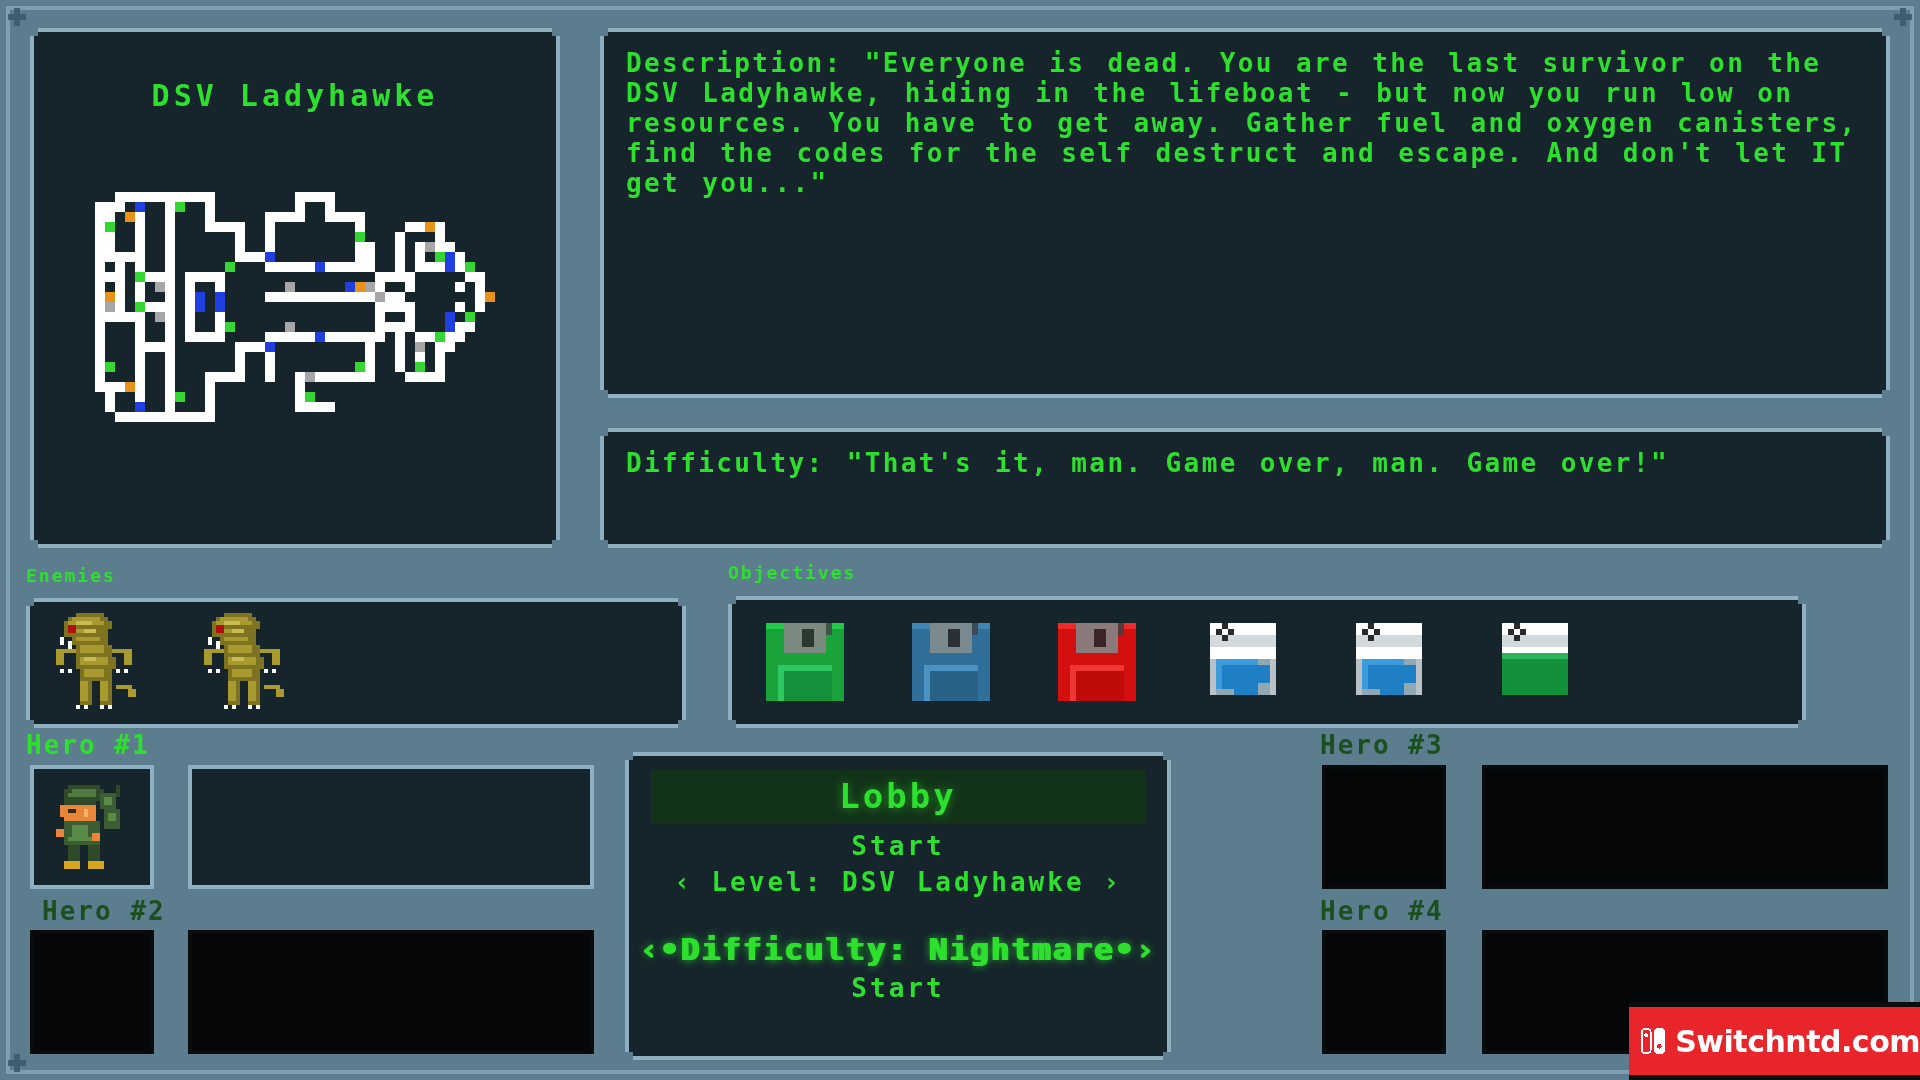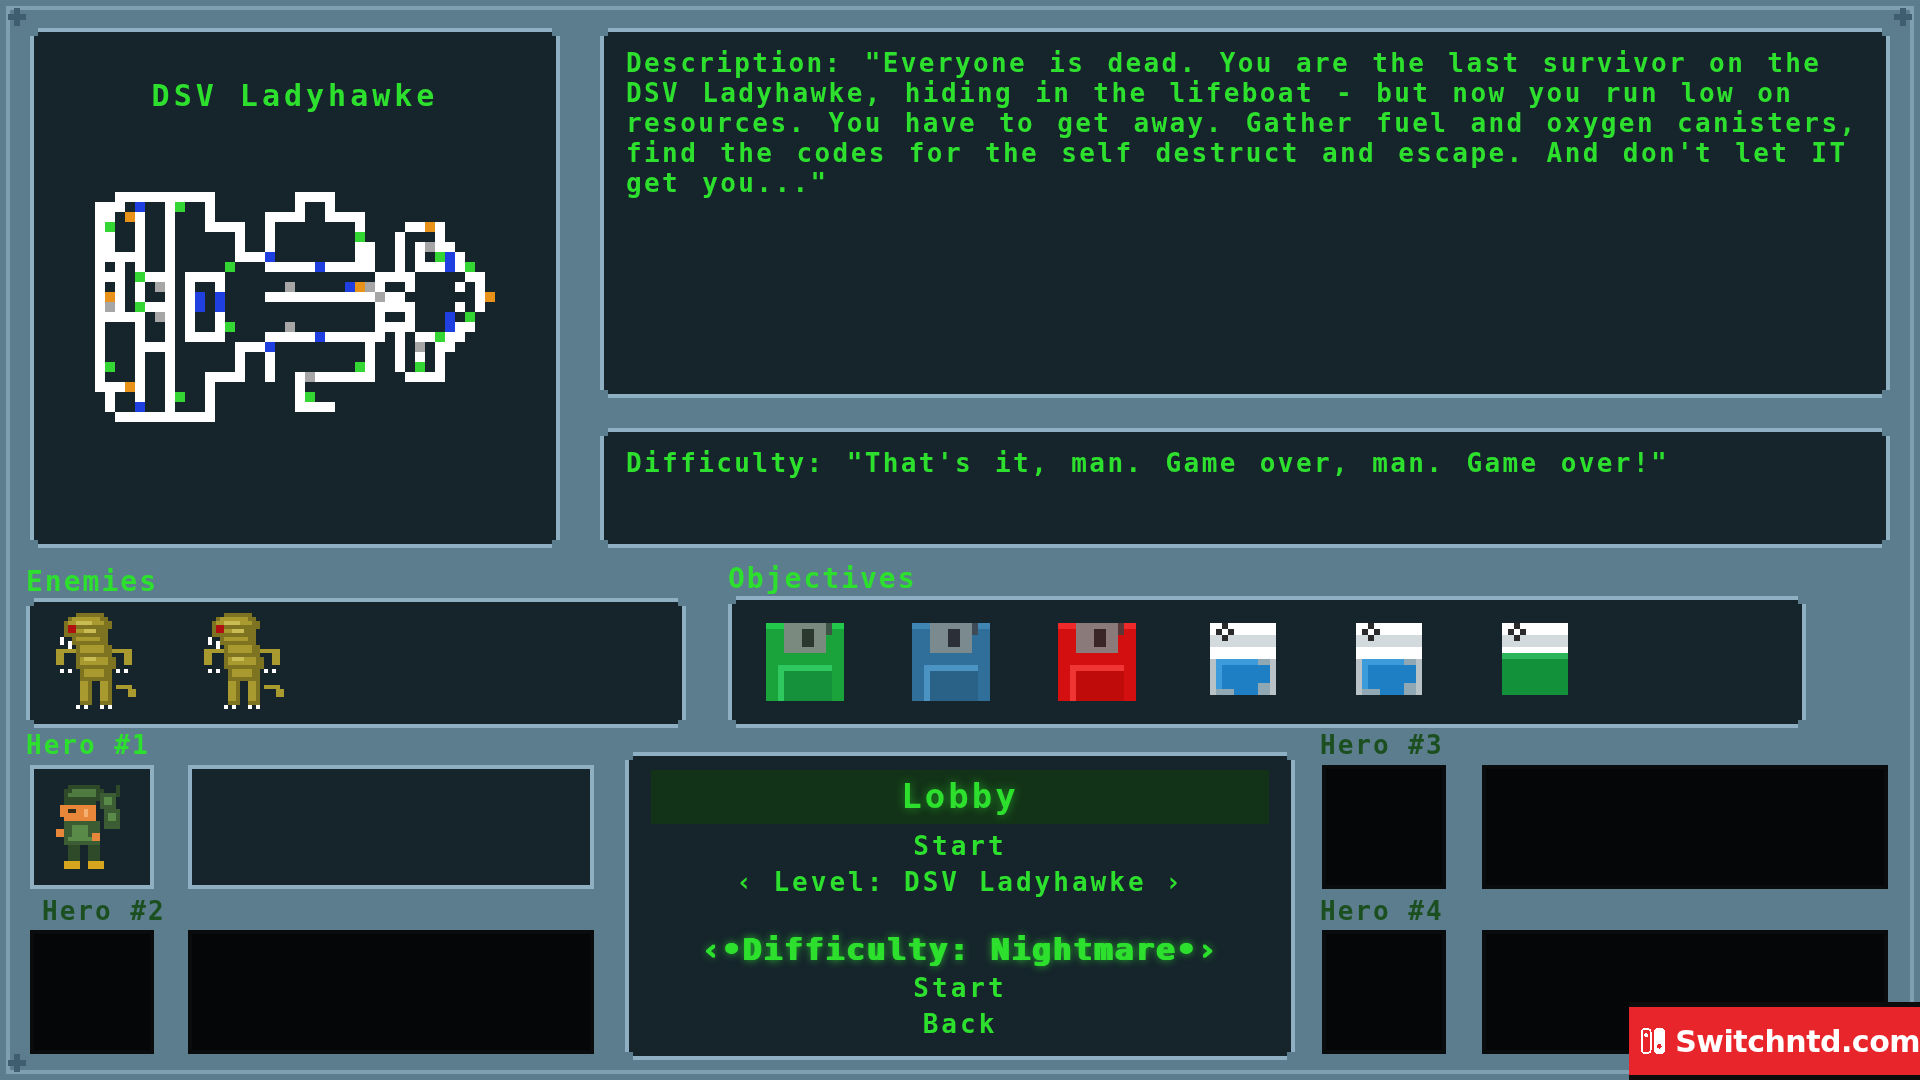--- a/index.html
+++ b/index.html
@@ -87,21 +87,21 @@
     font-size: 26px;
     line-height: 30px;
     letter-spacing: 2.4px;
     white-space: pre-wrap;
     word-spacing: 4px;
     font-weight: bold;
   }
 
   .section-label {
     position: absolute;
-    font-size: 28px;
+    font-size: 18px;
     font-weight: bold;
     letter-spacing: 2px;
   }
 
   
   #ship-map {
     position: absolute;
     left: 50%;
     transform: translateX(-50%);
     top: 150px;
@@ -674,38 +674,37 @@
   <div class="hero-label inactive" style="left:1320px; top:730px;">Hero #3</div>
 
   <div class="hero-portrait empty" style="left:1322px; top:765px; width:124px; height:124px;"></div>
   <div class="hero-info empty" style="left:1482px; top:765px; width:406px; height:124px;"></div>
 
   <div class="hero-label inactive" style="left:1320px; top:896px;">Hero #4</div>
 
   <div class="hero-portrait empty" style="left:1322px; top:930px; width:124px; height:124px;"></div>
   <div class="hero-info empty" style="left:1482px; top:930px; width:406px; height:124px;"></div>
 
-  <div class="panel" style="left:625px; top:752px; width:670px; height:308px;">
+  <div class="panel" style="left:625px; top:752px; width:546px; height:308px;">
     <span class="notch n-tl"></span>
       <span class="notch n-tr"></span>
     <span class="notch n-bl"></span>
       <span class="notch n-br"></span>
 
     <div id="menu-panel-inner">
       <div class="menu-header">Lobby</div>
 
       <div class="menu-item">Start</div>
 
       <div class="menu-item">‹ Level: DSV Ladyhawke ›</div>
 
       <div class="menu-item selected">‹•Difficulty: Nightmare•›</div>
 
       <div class="menu-item">Start</div>
 
-      <div class="menu-item">Back</div>
     </div>
   </div>
 
   <div id="watermark">
     <div class="wm-red">
       <svg width="46" height="50" viewBox="0 0 23 25" shape-rendering="crispEdges">
         <rect x="0" y="0" width="10" height="25" rx="4" fill="#ffffff"></rect>
         <rect x="1.6" y="1.6" width="6.8" height="21.8" rx="2.6" fill="#e8252a"></rect>
         <circle cx="5" cy="7" r="2" fill="#ffffff"></circle>
         <rect x="12" y="0" width="11" height="25" rx="4" fill="#ffffff"></rect>

